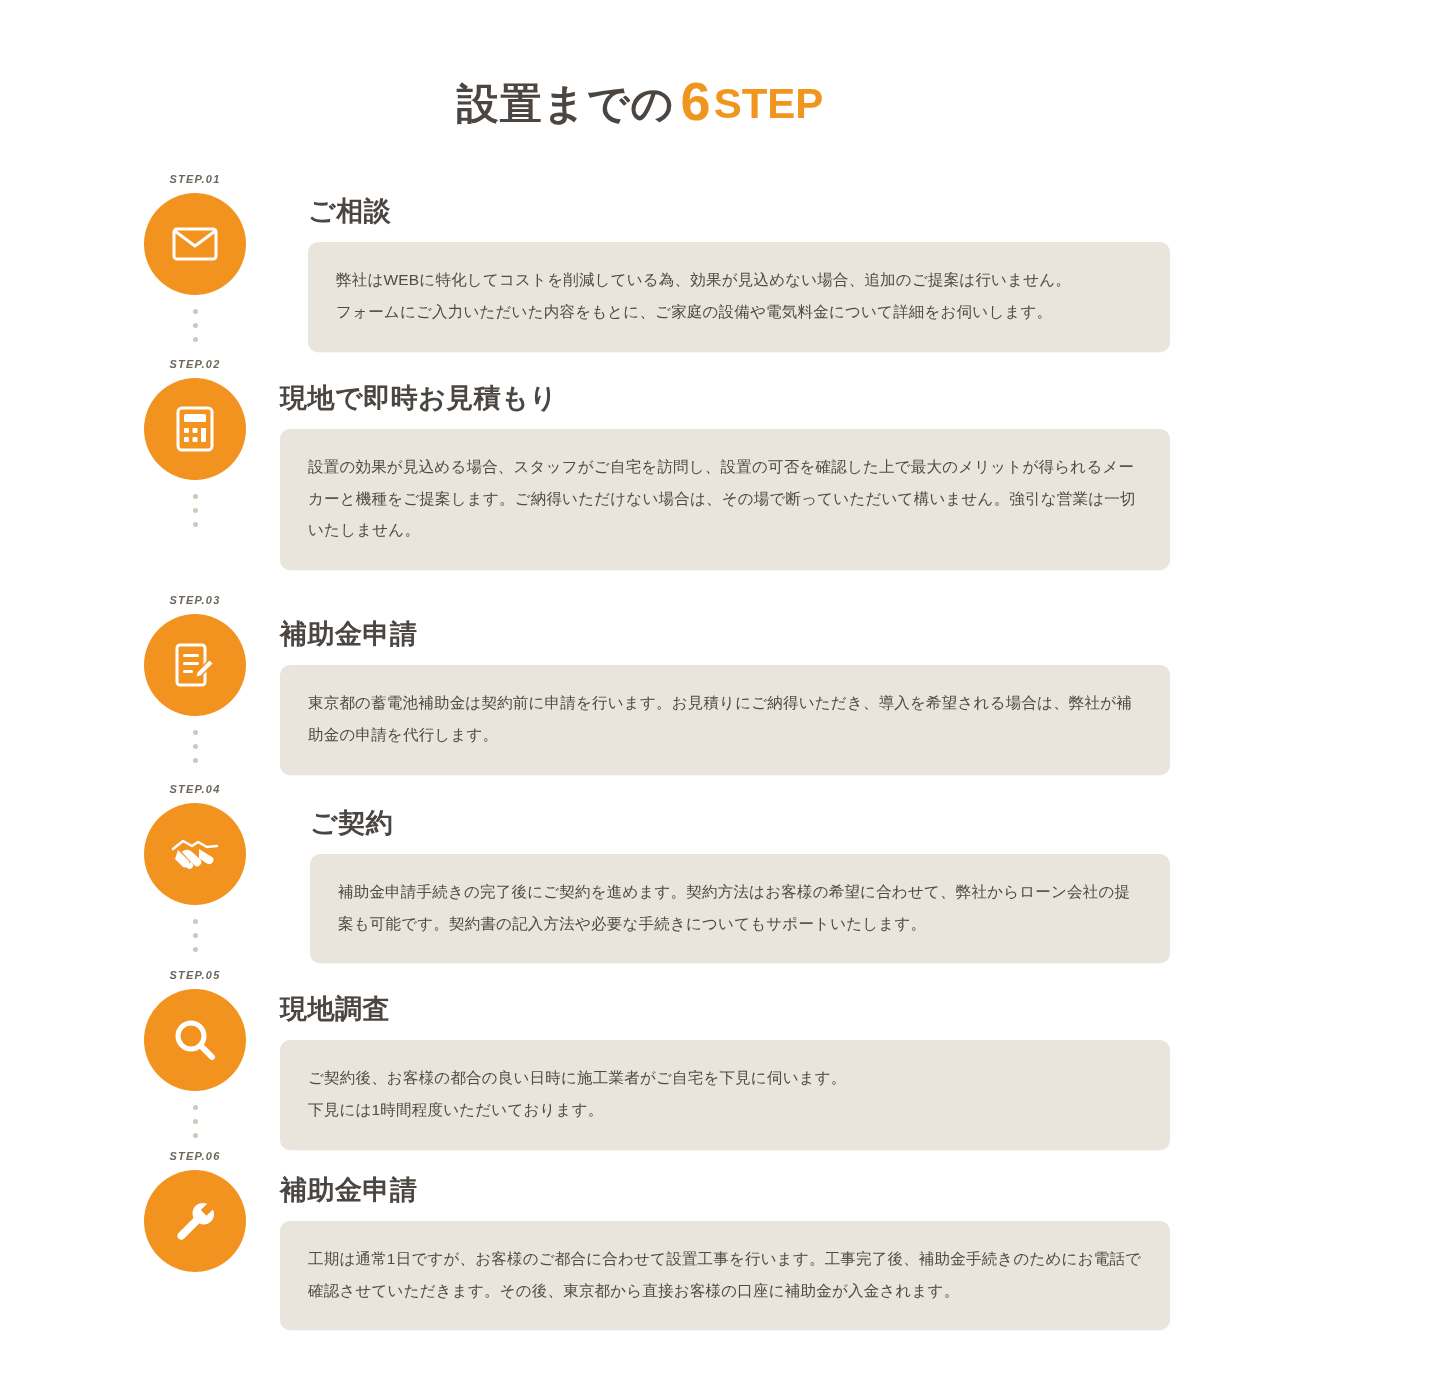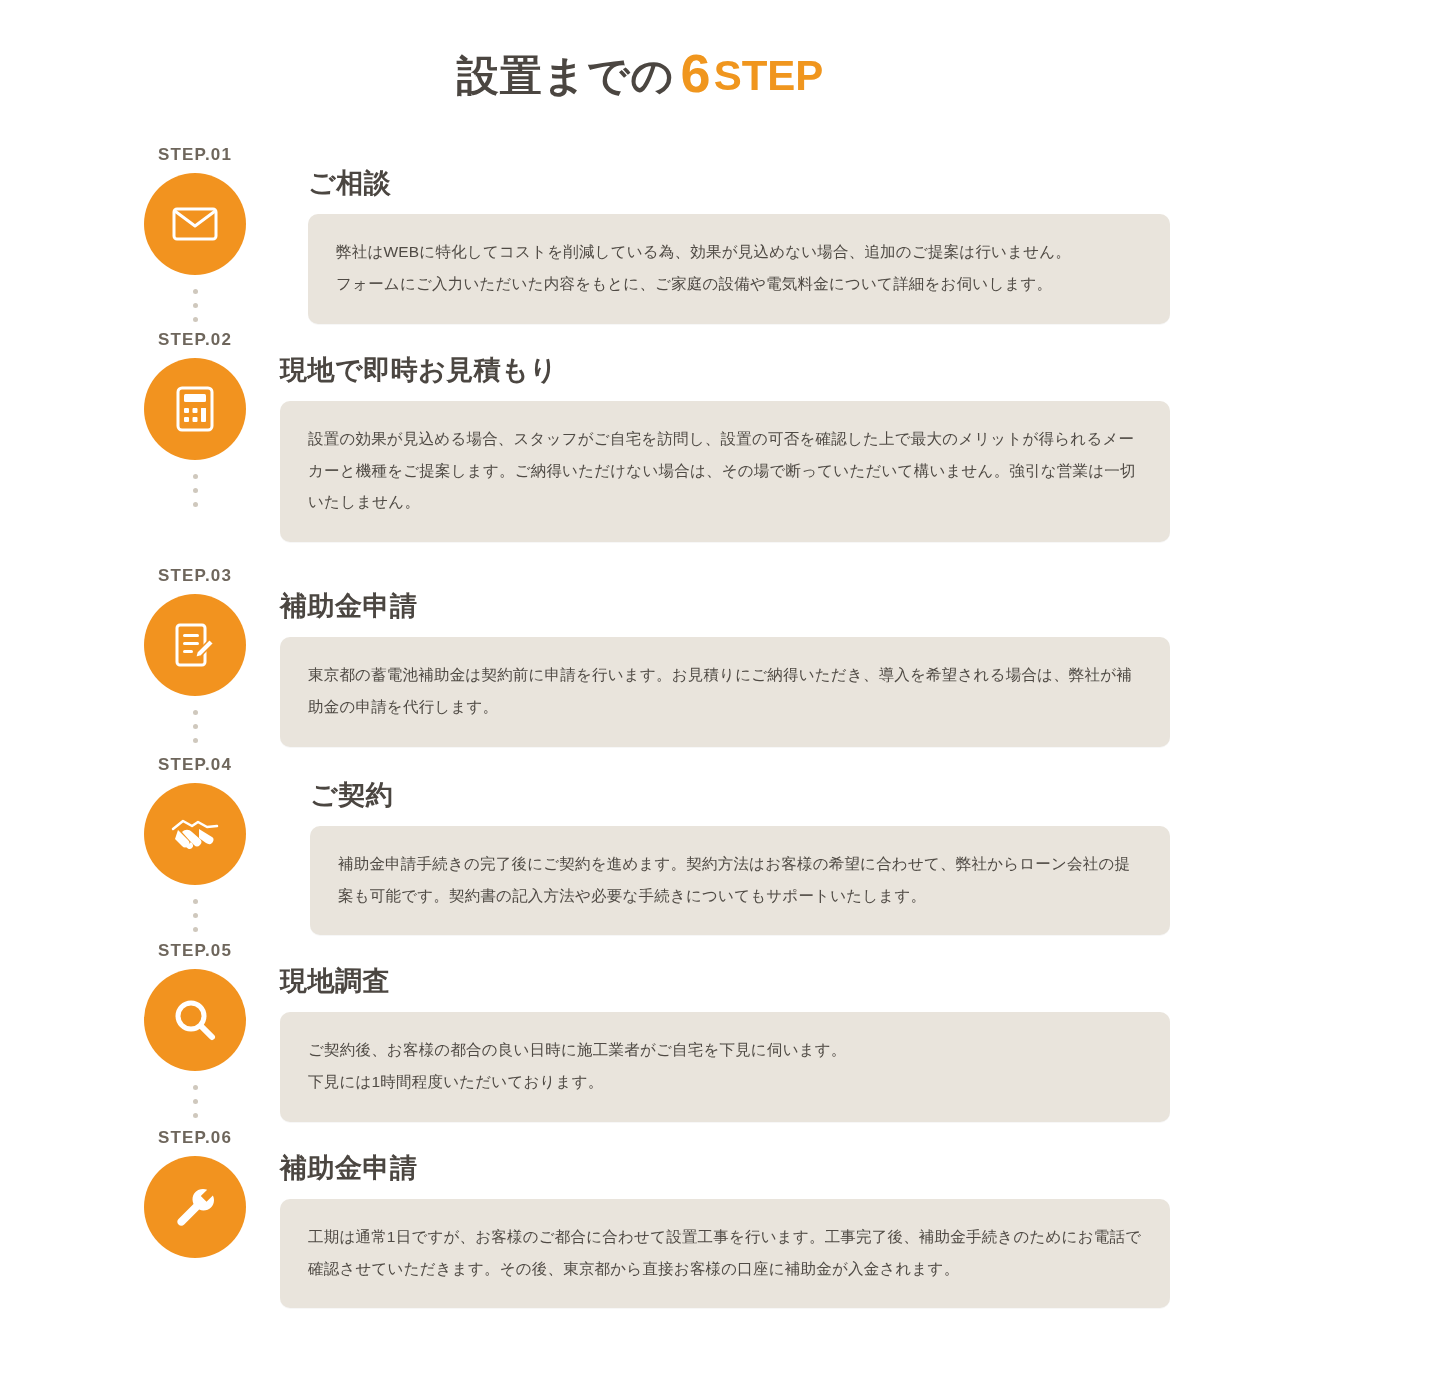--- a/index.html
+++ b/index.html
@@ -7,21 +7,21 @@
     width: 1440px;
     background: #ffffff;
     font-family: "Liberation Sans", "DejaVu Sans", sans-serif;
     color: #4a4a4a;
   }
   .page {
     position: relative;
     width: 1280px;
     min-height: 1393px;
     background: #ffffff;
-    padding-top: 44px;
+    padding-top: 72px;
   }
 
   
   .title-wrap {
     text-align: center;
     margin-bottom: 42px;
   }
   .title {
     display: inline-block;
     font-size: 42px;
@@ -60,25 +60,26 @@
   
   .step-left {
     position: relative;
     width: 170px;
     flex: 0 0 170px;
     display: flex;
     flex-direction: column;
     align-items: center;
   }
   .step-label {
-    font-size: 17px;
+    font-size: 11px;
     font-weight: bold;
     letter-spacing: 1.2px;
     color: #6e665c;
     margin-bottom: 8px;
+    font-style: italic;
   }
   .circle {
     width: 102px;
     height: 102px;
     border-radius: 50%;
     background: #f2931f;
     display: flex;
     align-items: center;
     justify-content: center;
     flex: 0 0 102px;
@@ -122,21 +123,21 @@
     letter-spacing: 0.2px;
     box-shadow: 0 1px 0 rgba(0,0,0,0.03);
   }
   .step-body p { margin: 0; }
 
   
   .step.s1 { margin-bottom: 6px; }
   .step.s2 { margin-bottom: 24px; }
   .step.s3 { margin-bottom: 8px; }
   .step.s4 { margin-bottom: 6px; gap: 30px; }
-  .step.s5 { margin-bottom: 6px; }
+  .step.s5 { margin-bottom: 0; }
   .step.s6 { margin-bottom: 60px; }
 
   .step.s1 .step-right { padding-top: 20px; margin-left: 28px; }
   .step.s2 .step-right { padding-top: 22px; }
   .step.s3 .step-right { padding-top: 22px; }
   .step.s4 .step-right { padding-top: 22px; }
   .step.s5 .step-right { padding-top: 22px; }
   .step.s6 .step-right { padding-top: 22px; }
 </style>
 </head>

